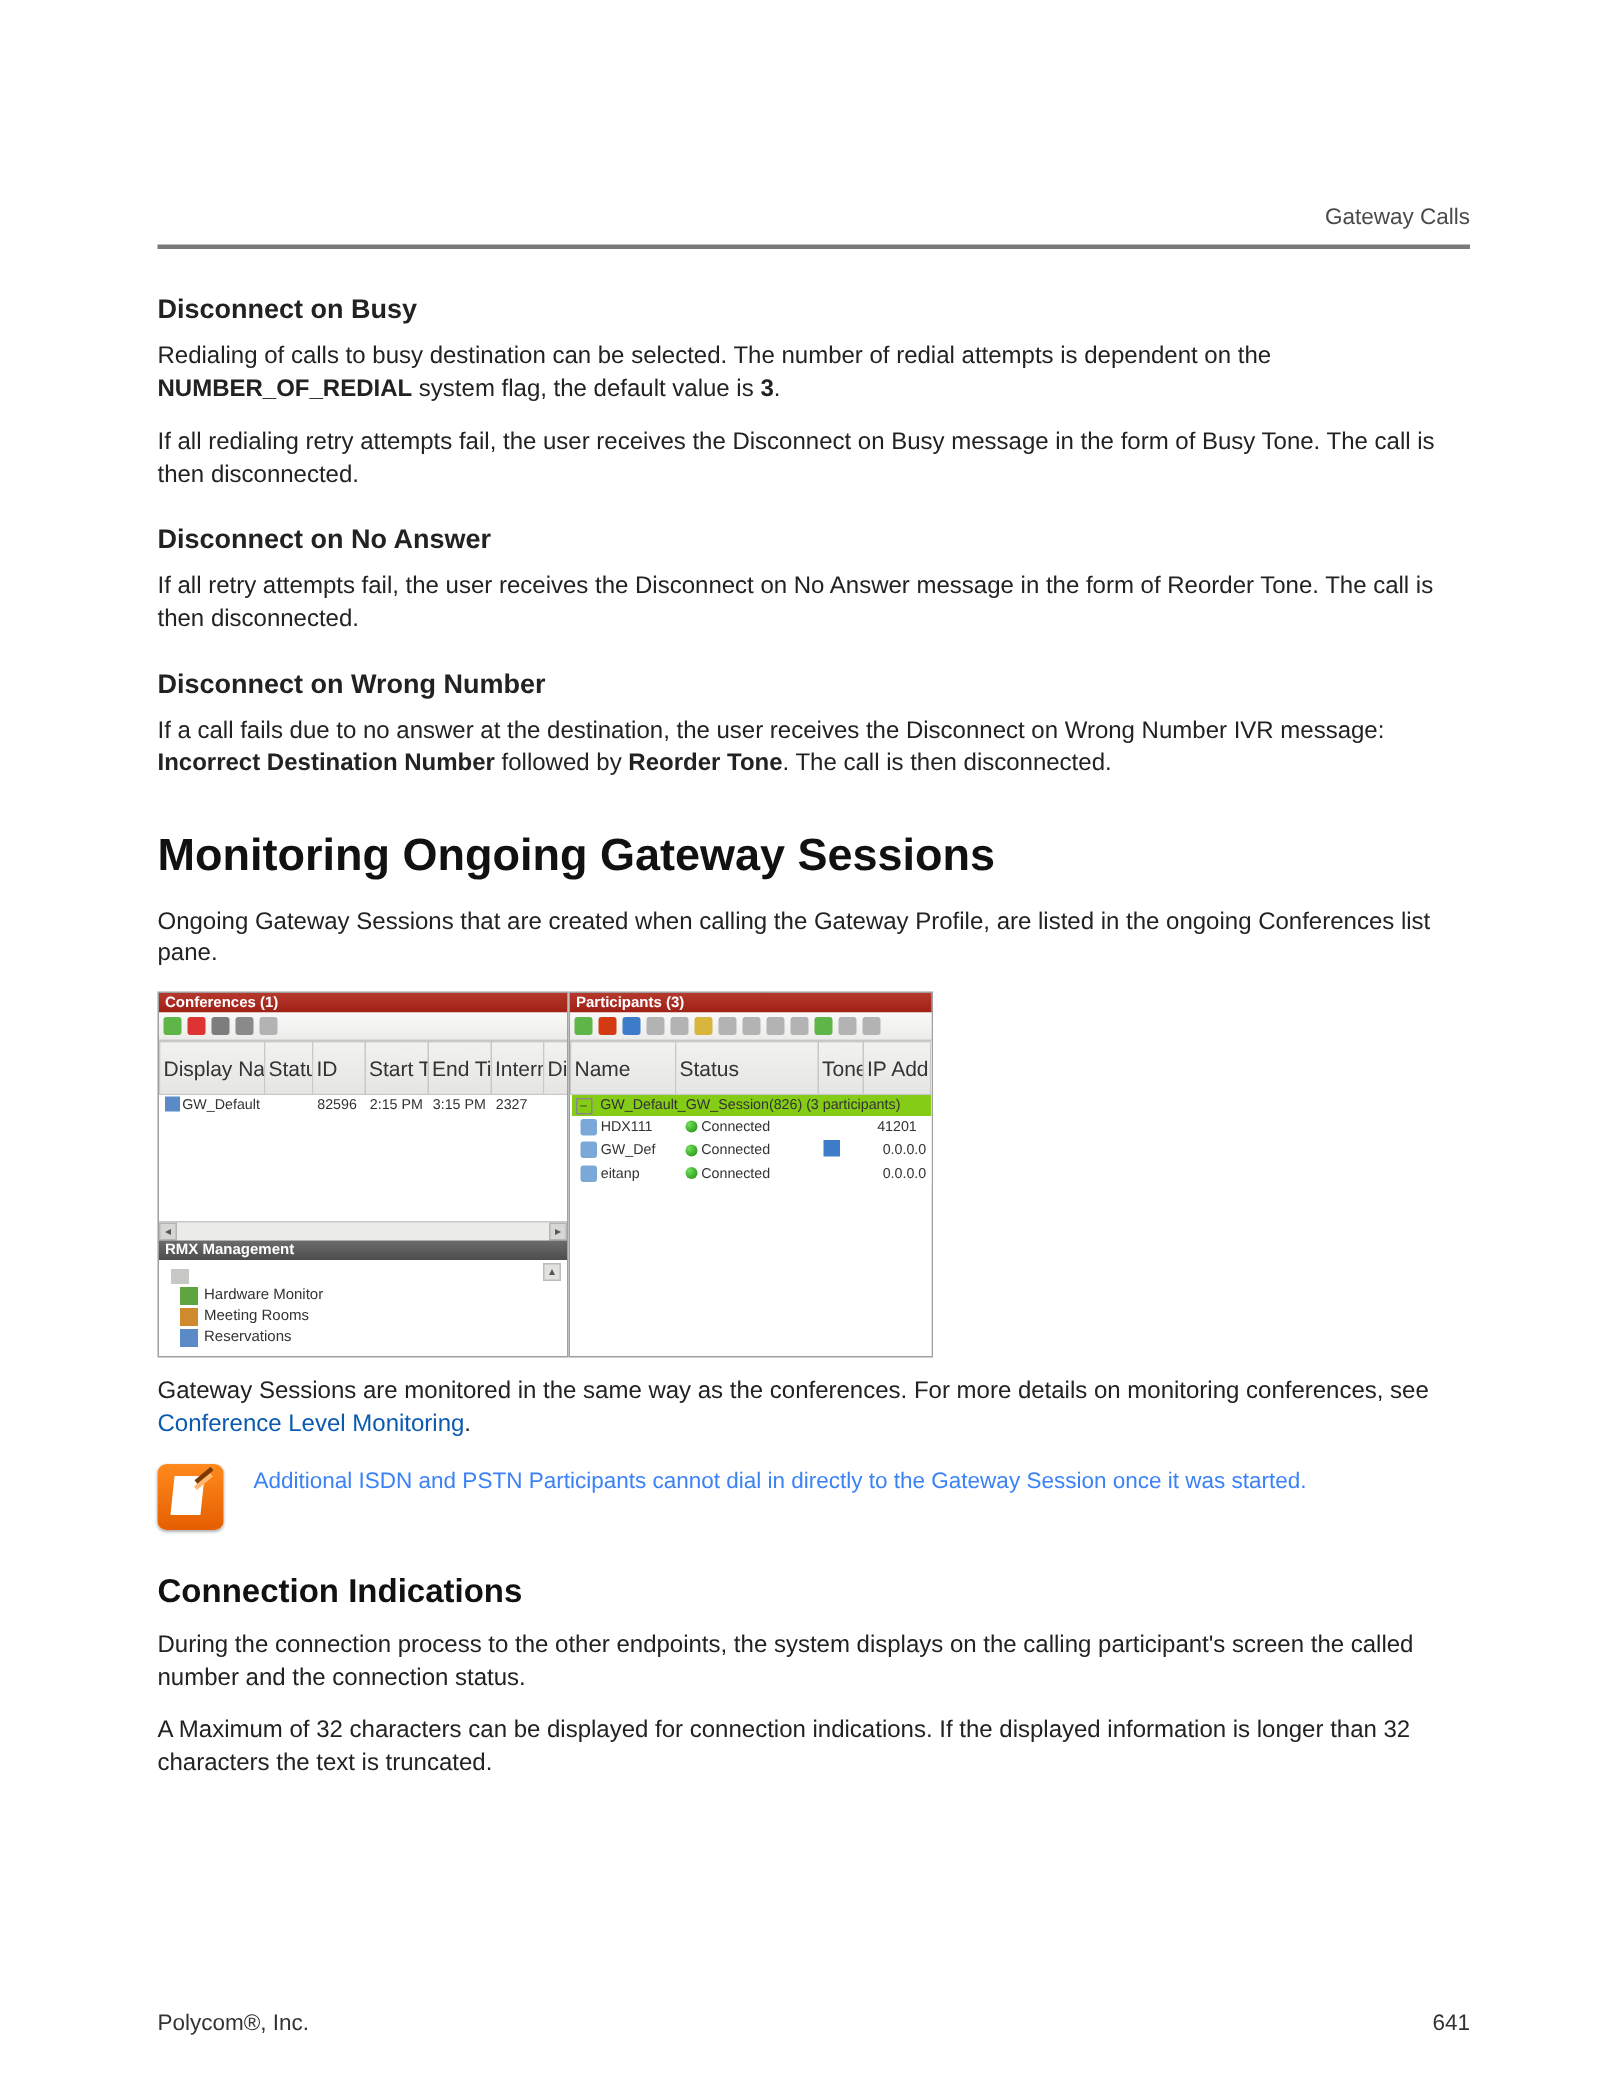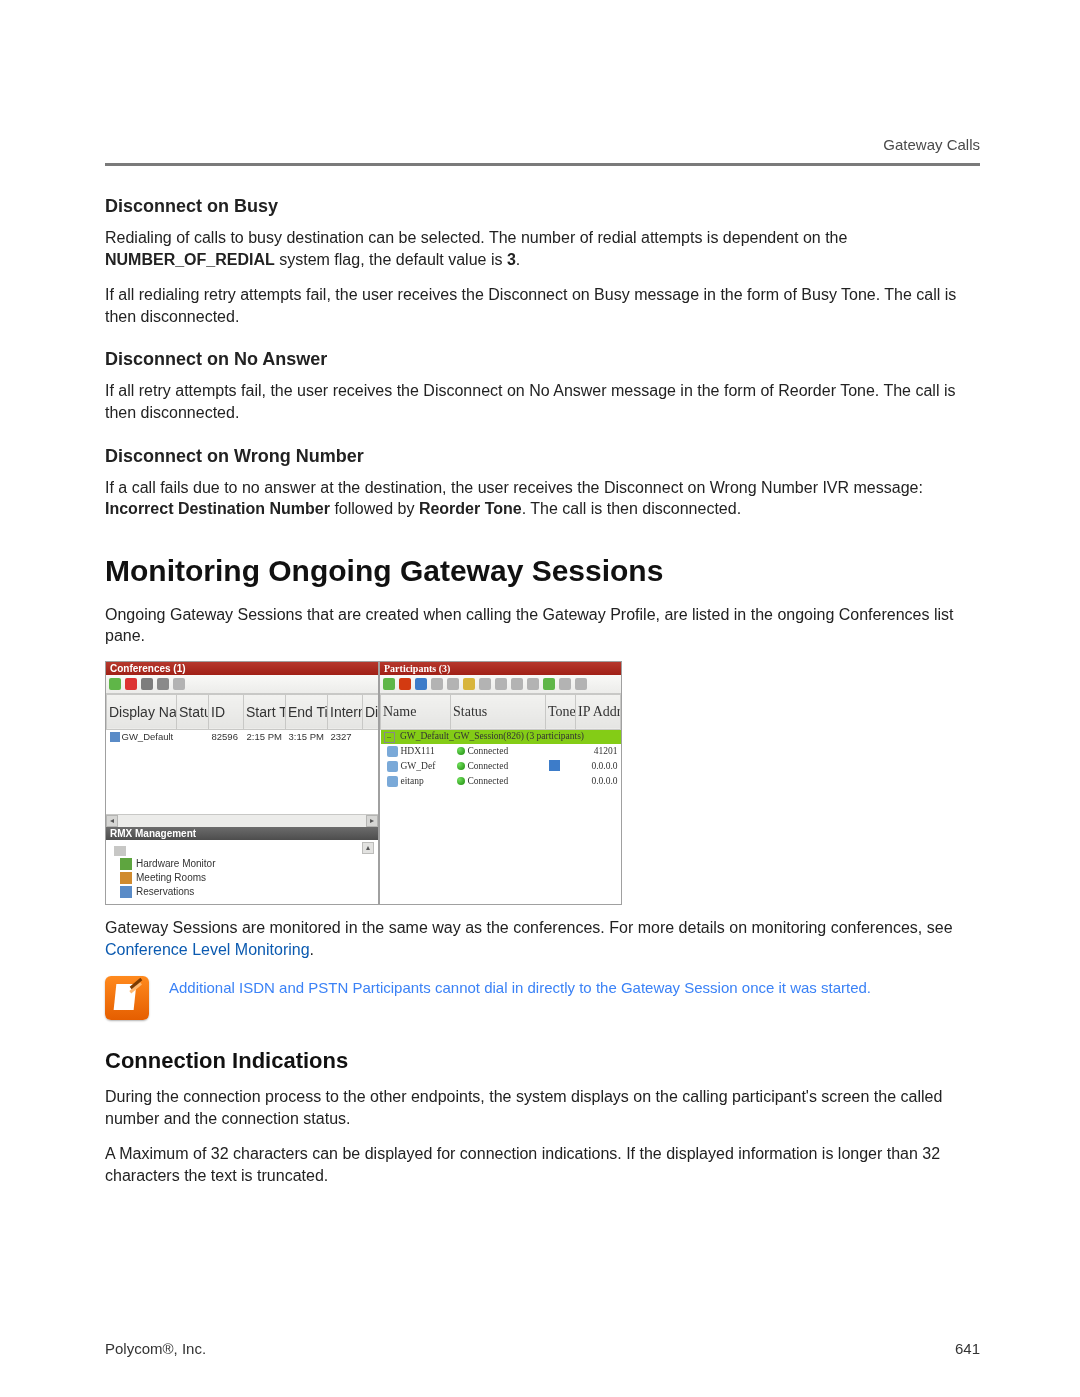--- a/index.html
+++ b/index.html
@@ -66,21 +66,21 @@
     color: #333;
     width: 515px;
   }
   .pane {
     display: flex;
     flex-direction: column;
     border: 1px solid #a0a0a0;
     background: #f6f6f4;
   }
   .pane.left  { width: 272px; }
-  .pane.right { width: 265px; font-family: Liberation Serif, serif; }
+  .pane.right { width: 265px; }
   .pane-title {
     background: linear-gradient(#b6382d,#a02016);
     color: #fff;
     font-size: 10px;
     padding: 1px 4px;
     font-weight: bold;
   }
   .toolbar {
     background: linear-gradient(#f9f9f7,#ececea);
     border-bottom: 1px solid #c8c8c6;
@@ -368,21 +368,21 @@
                     <span>HDX111</span>
                   </div>
                 </td>
             <td>
                   <div class="part-row">
                     <span class="dot-green"></span>
                     <span>Connected</span>
                   </div>
                 </td>
             <td></td>
-            <td style="text-align:right">41201</td>
+            <td style="text-align:center">41201</td>
           </tr>
           <tr>
             <td>
                   <div class="part-row">
                     <span class="part-icon"></span>
                     <span>GW_Def</span>
                   </div>
                 </td>
             <td>
                   <div class="part-row">

